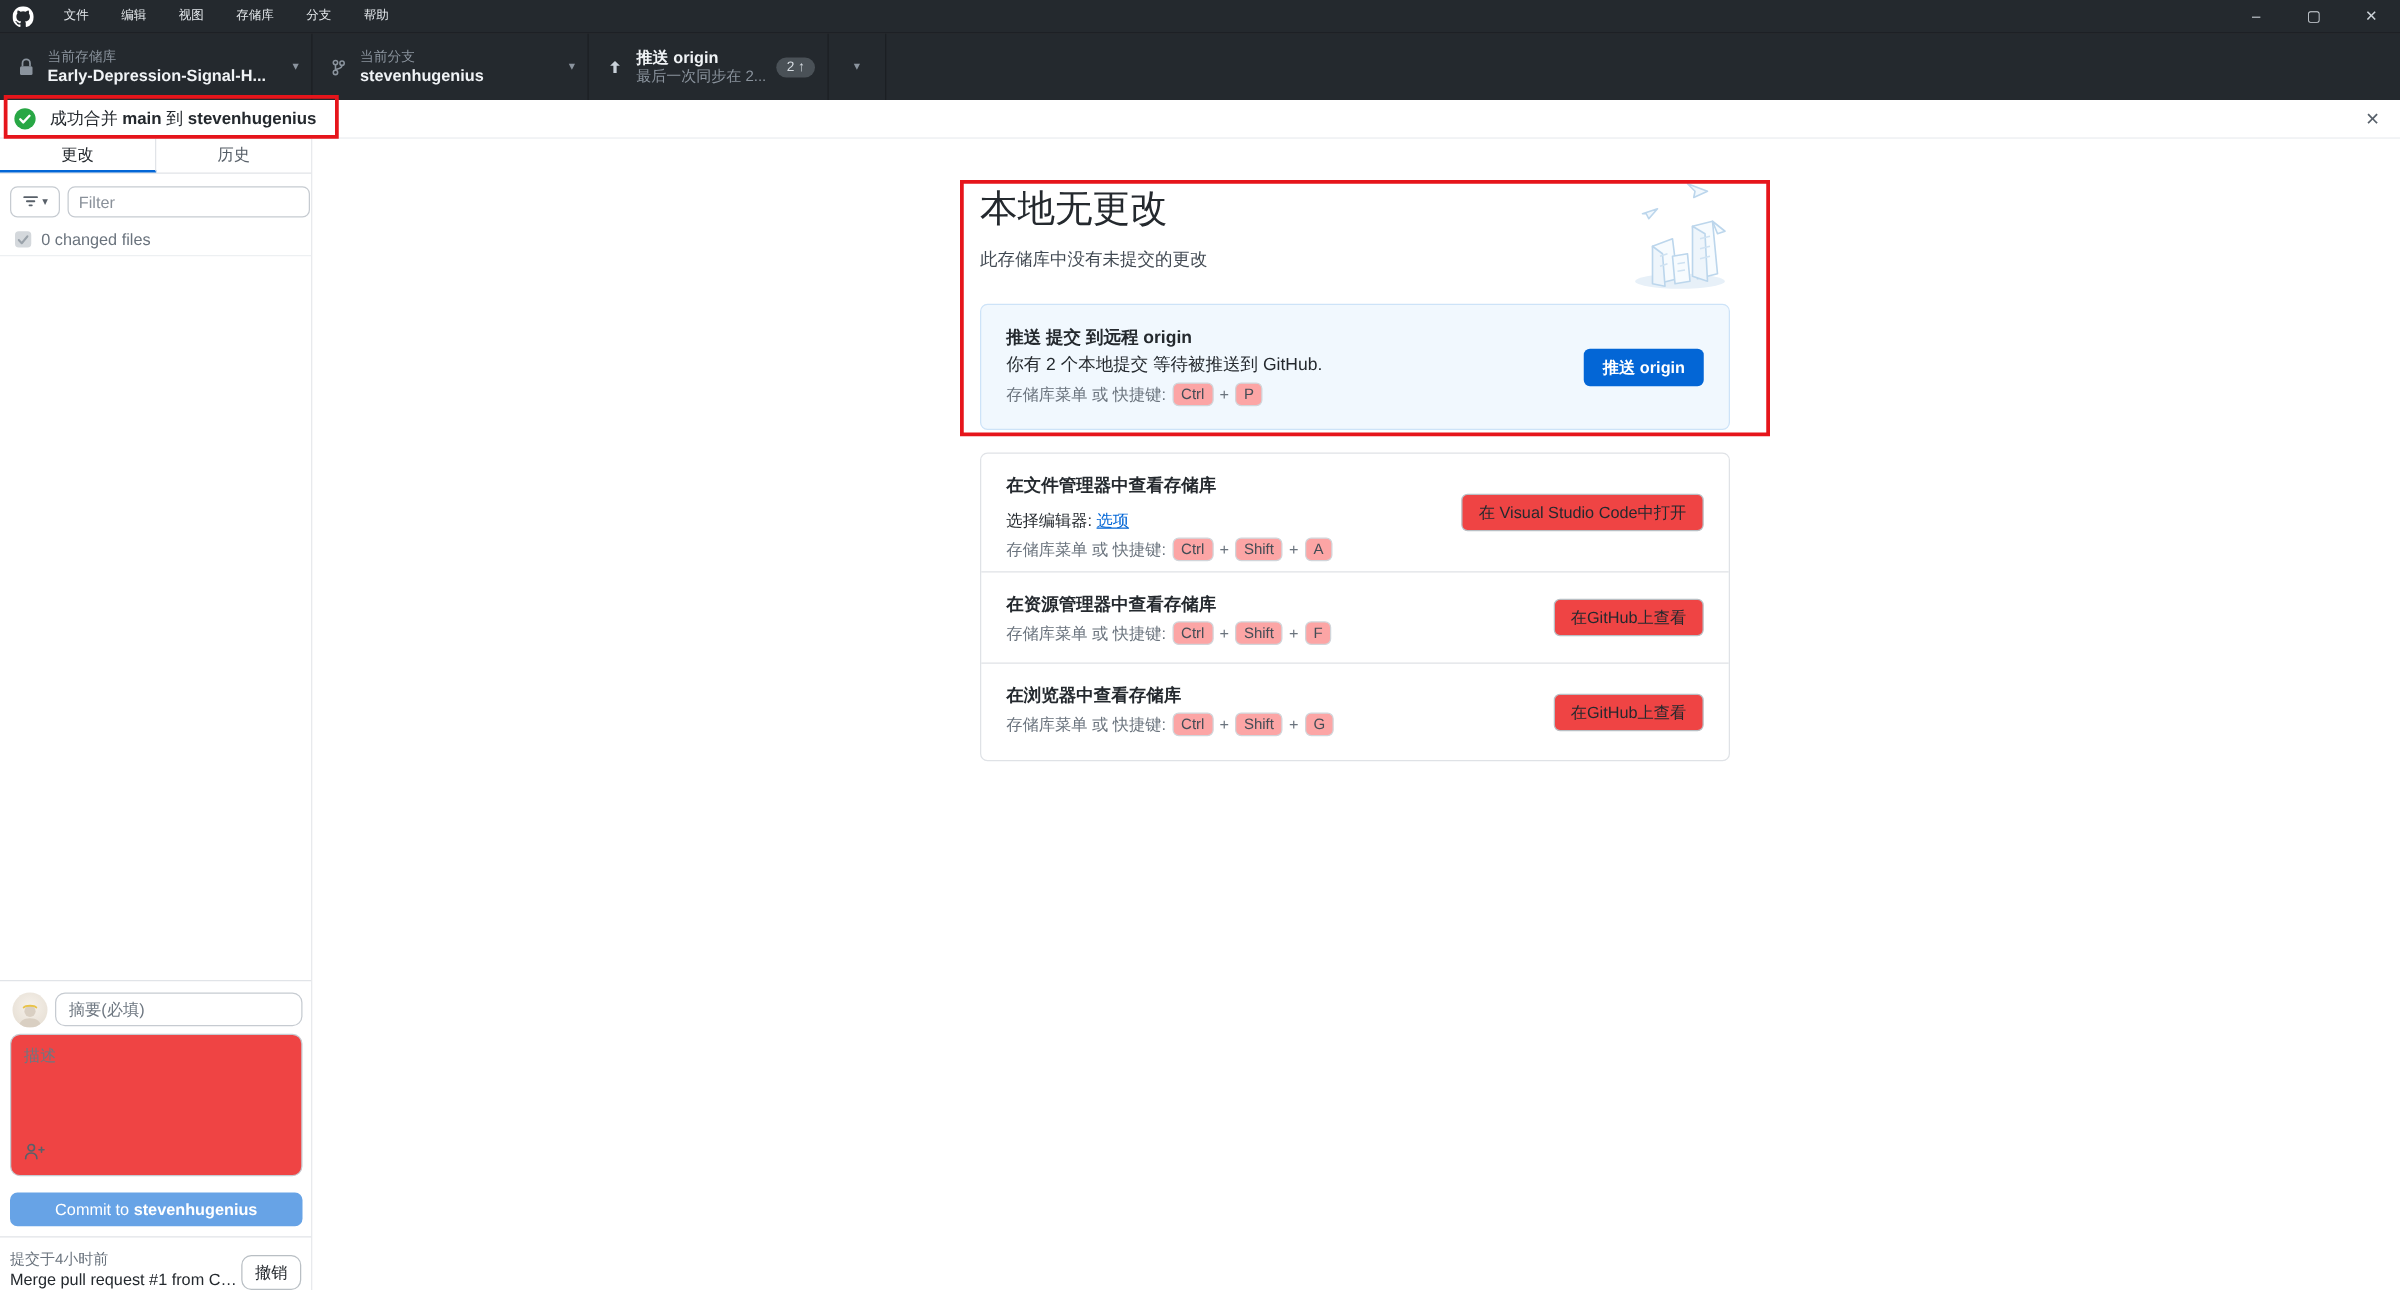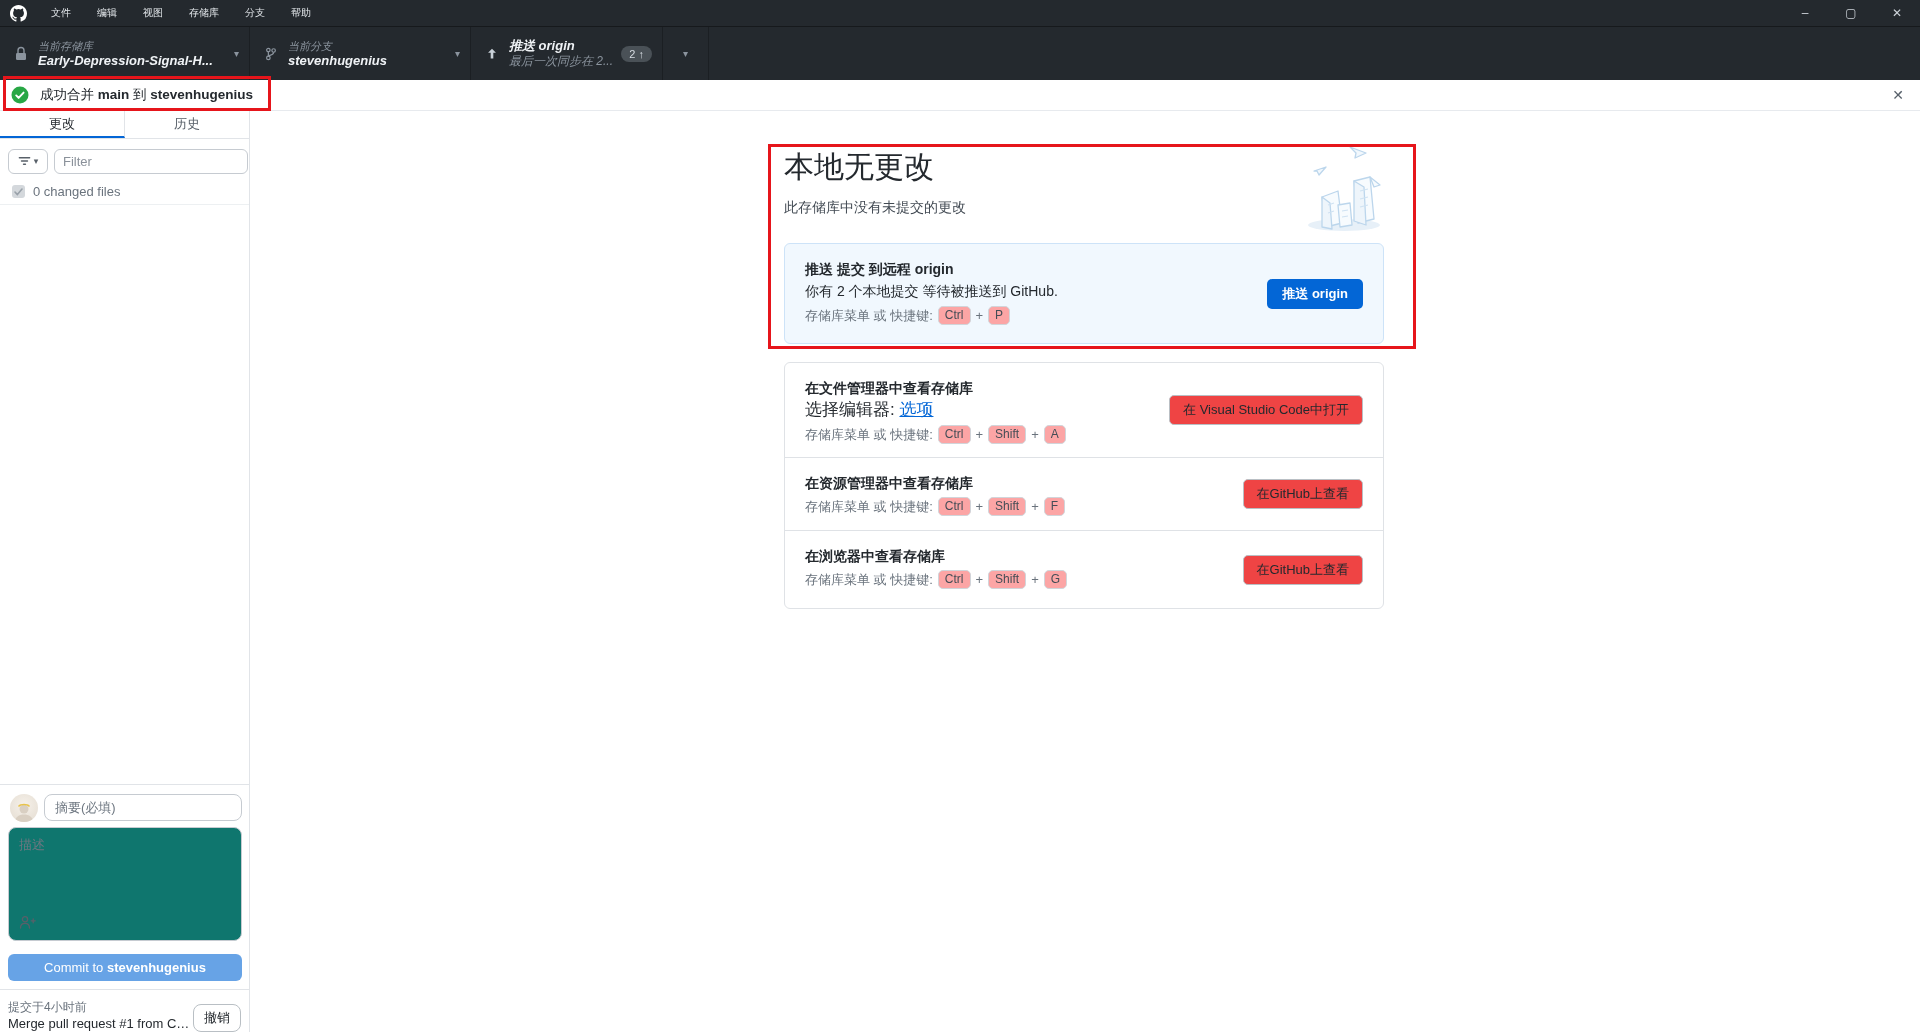--- a/index.html
+++ b/index.html
@@ -17,21 +17,21 @@
   .win-btn { width:46px; height:100%; display:flex; align-items:center; justify-content:center;
              color:#cdd3d9; font-size:12px; }
 
   
   .toolbar { position:absolute; left:0; top:27px; width:1920px; height:53px; background:#24292e; display:flex; }
   .tb-section { display:flex; align-items:center; border-right:1px solid #1b1f23; padding:0 10px; position:relative; }
   .tb-sec-repo { width:250px; }
   .tb-sec-branch { width:221px; }
   .tb-sec-push { width:192px; }
   .tb-icon { width:22px; display:flex; justify-content:center; flex:none; color:#8b949e; }
-  .tb-text { margin-left:6px; overflow:hidden; flex:1;font-style:italic; }
+  .tb-text { margin-left:6px; overflow:hidden; flex:1; }
   .tb-label { font-size:11px; color:#8b949e; line-height:14px; white-space:nowrap; }
   .tb-value { font-size:13px; font-weight:bold; color:#f0f3f6; line-height:16px; white-space:nowrap;
               overflow:hidden; text-overflow:ellipsis; }
   .tb-sub { font-size:12px; font-weight:normal; color:#8b949e; line-height:15px; white-space:nowrap; }
   .tb-caret { color:#8b949e; font-size:10px; margin-left:6px; flex:none; }
   .push-badge { flex:none; background:#4a5157; color:#d6dce2; font-size:11px; border-radius:9px;
                 padding:2px 8px; margin-left:6px; white-space:nowrap; }
   .tb-caret-btn { width:46px; display:flex; align-items:center; justify-content:center;
                   border-right:1px solid #1b1f23; color:#8b949e; font-size:10px; }
 
@@ -69,21 +69,21 @@
   .sidebar-spacer { flex:1; }
 
   .commit-form { flex:none; height:205px; border-top:1px solid #e1e4e8; position:relative; }
   .avatar { position:absolute; left:10px; top:9px; width:28px; height:28px; border-radius:50%;
             background:radial-gradient(circle at 50% 40%, #f6f1ea 0%, #e9e2d8 70%, #ddd3c6 100%);
             overflow:hidden; display:flex; align-items:flex-end; justify-content:center; }
   .summary-input { position:absolute; left:44px; top:9px; width:198px; height:27px; border:1px solid #c6cbd1;
                    border-radius:8px; font-size:13px; padding:0 10px; outline:none; font-family:inherit; }
   .summary-input::placeholder, .desc-input::placeholder { color:#6e7781; }
   .desc-wrap { position:absolute; left:8px; top:42px; width:234px; height:114px; border:1px solid #c6cbd1;
-               border-radius:8px; background:#0f766e; }
+               border-radius:8px; background:#ef4444; }
   .desc-input { position:absolute; left:0; top:0; width:100%; height:86px; border:none; resize:none;
                 font-size:13px; padding:8px 10px; outline:none; font-family:inherit; background:transparent; }
   .person-add { position:absolute; left:10px; bottom:7px; }
   .commit-btn { position:absolute; left:8px; top:169px; width:234px; height:27px; background:#67a3e6;
                 border:none; border-radius:6px; color:#fff; font-size:13px; font-family:inherit; cursor:default; }
 
   .sidebar-footer { flex:none; height:43px; border-top:1px solid #e1e4e8; display:flex; align-items:flex-end;
                     padding:0 8px; }
   .footer-text { flex:1; overflow:hidden; }
   .commit-time { font-size:12px; color:#6a737d; line-height:16px; }
@@ -110,21 +110,21 @@
                  color:#fff; border:none; border-radius:5px; font-size:13px; padding:6px 15px;
                  font-family:inherit; font-weight:bold; }
 
   .actions { position:absolute; left:534px; top:251px; width:600px; border:1px solid #dfe2e6;
              border-radius:6px; }
   .action-row { position:relative; padding:15px 20px; }
   .action-row + .action-row { border-top:1px solid #dfe2e6; }
   .action-row.r1 { height:94px; }
   .action-row.r2 { height:73px; }
   .action-row.r3 { height:78px; }
-  .editor-line { font-size:17px; color:#24292e; margin-top:0; }
+  .editor-line { font-size:13px; color:#24292e; margin-top:10px; }
   .editor-line a { color:#0366d6; text-decoration:underline; }
   .secondary-btn { position:absolute; right:20px; top:50%; transform:translateY(-50%); background:#ef4444;
                    border:1px solid #b9bfc4; border-radius:5px; font-size:13px; color:#24292e;
                    padding:5px 13px; font-family:inherit; white-space:nowrap; }
 </style>
 </head>
 <body>
 
 <div class="app">
 

